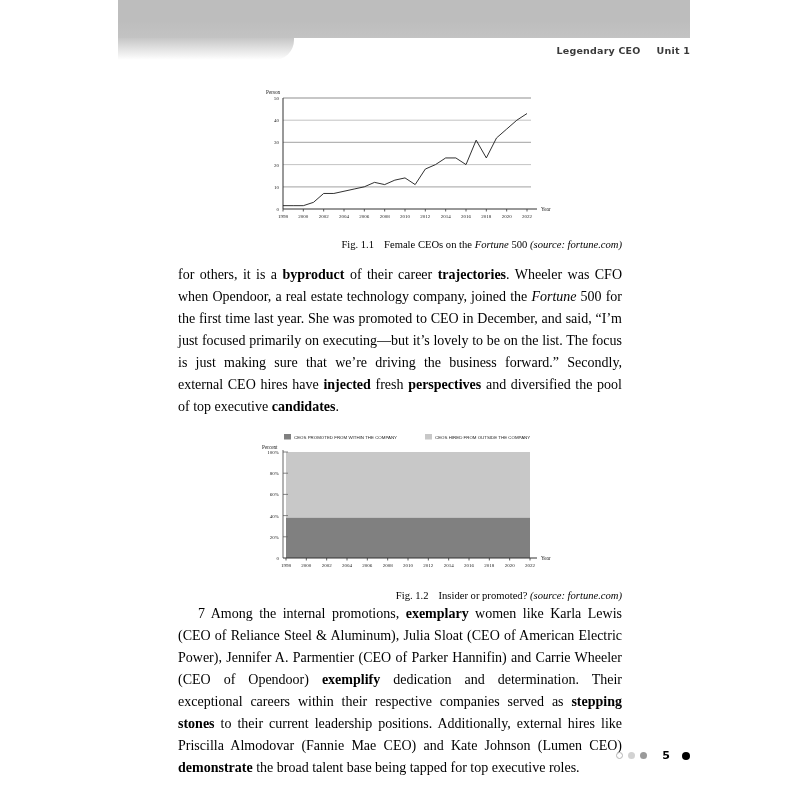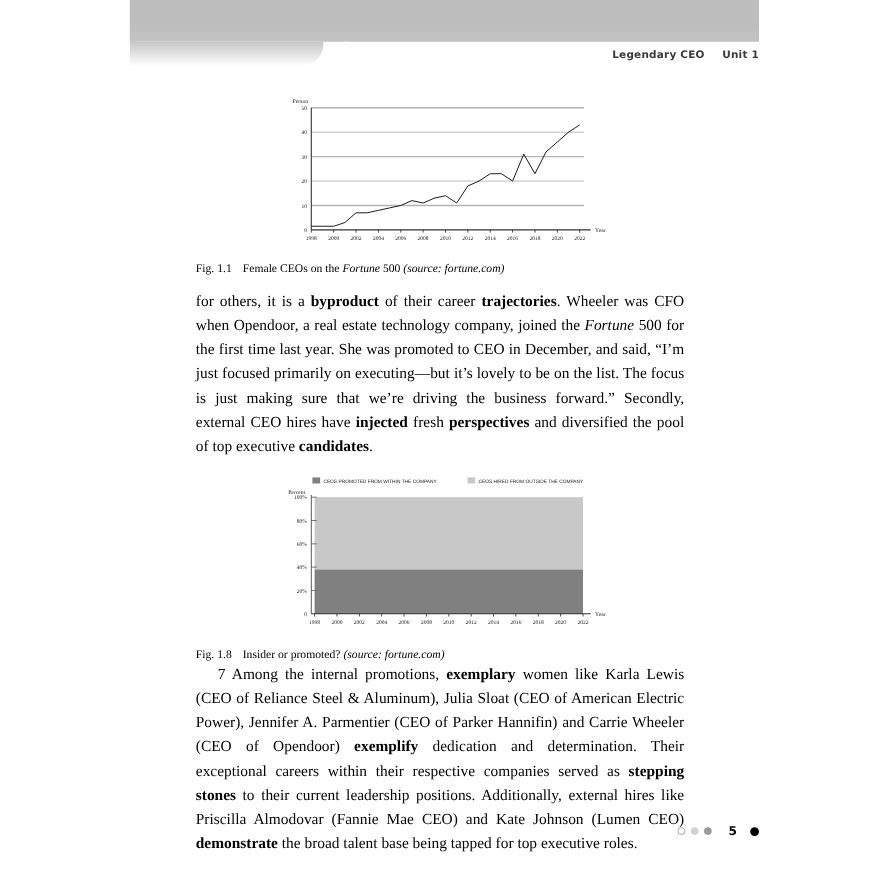--- a/index.html
+++ b/index.html
@@ -89,21 +89,21 @@
     font-weight: bold;
     line-height: 20px;
   }
 
   
   .figure {
     position: relative;
     width: 444px;
   }
   .fig-caption {
-    text-align: left;
+    text-align: right;
     font-size: 10.6px;
     margin-top: 4px;
     line-height: 14px;
   }
   .fig-caption .capnum { margin-right: 10px; }
 
   
   .chart-wrap {
     position: relative;
     width: 320px;
@@ -277,21 +277,21 @@
               <text x="249.33333333333334" y="137" text-anchor="middle" font-family="Liberation Serif, serif" font-size="5" fill="#222">2018</text>
               <line x1="269.66666666666663" y1="128" x2="269.66666666666663" y2="130.5" stroke="#333" stroke-width="0.8"></line>
               <text x="269.66666666666663" y="137" text-anchor="middle" font-family="Liberation Serif, serif" font-size="5" fill="#222">2020</text>
               <line x1="290" y1="128" x2="290" y2="130.5" stroke="#333" stroke-width="0.8"></line>
               <text x="290" y="137" text-anchor="middle" font-family="Liberation Serif, serif" font-size="5" fill="#222">2022</text>
             </g>
           <text id="c2-xlabel" x="301" y="130" font-family="Liberation Serif, serif" font-size="5.2" fill="#222">Year</text>
         </svg>
       </div>
       <div class="fig-caption">
-        <span class="capnum">Fig. 1.8</span><span>Insider or promoted? </span><span class="i">(source: fortune.com)</span>
+        <span class="capnum">Fig. 1.2</span><span>Insider or promoted? </span><span class="i">(source: fortune.com)</span>
       </div>
     </div>
 
 
     <p class="body"><span class="indent"></span><span>7</span><span>  Among the internal promotions, </span><span class="b">exemplary</span><span> women like Karla Lewis (CEO of Reliance Steel &amp; Aluminum), Julia Sloat (CEO of American Electric Power), Jennifer A. Parmentier (CEO of Parker Hannifin) and Carrie Wheeler (CEO of Opendoor) </span><span class="b">exemplify</span><span> dedication and determination. Their exceptional careers within their respective companies served as </span><span class="b">stepping stones</span><span> to their current leadership positions. Additionally, external hires like Priscilla Almodovar (Fannie Mae CEO) and Kate Johnson (Lumen CEO) </span><span class="b">demonstrate</span><span> the broad talent base being tapped for top executive roles.</span></p>
 
   </div>
 
   <div class="footer">
     <span class="dot dot-1"></span>

